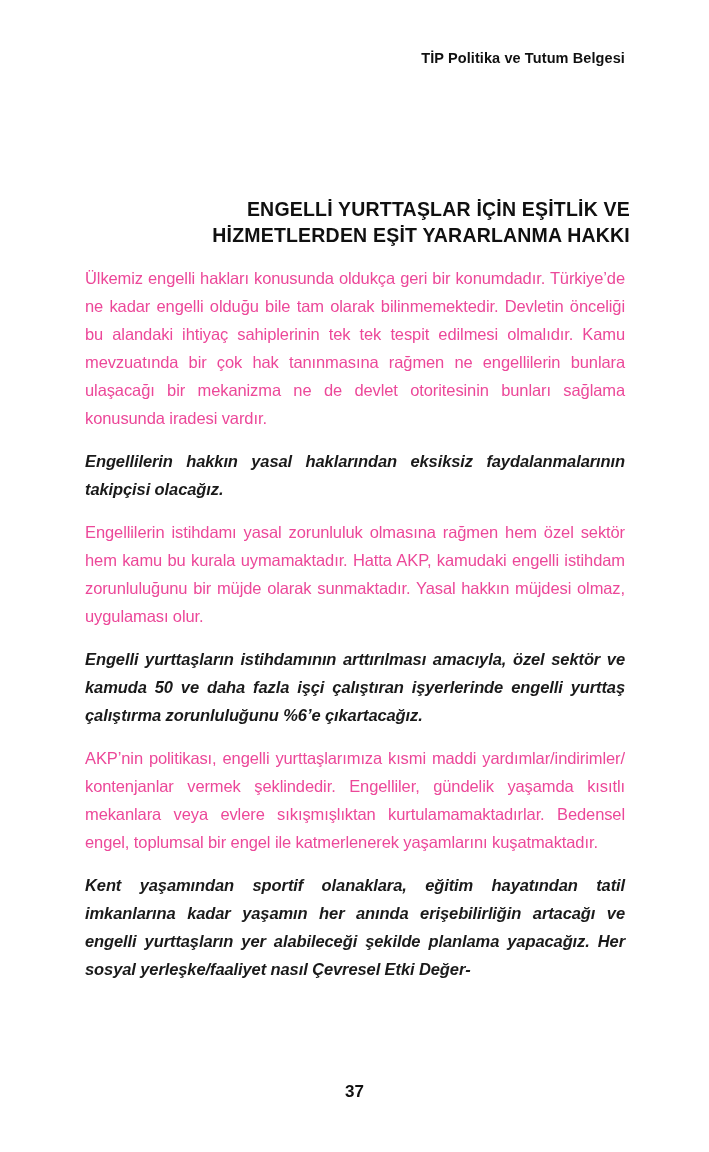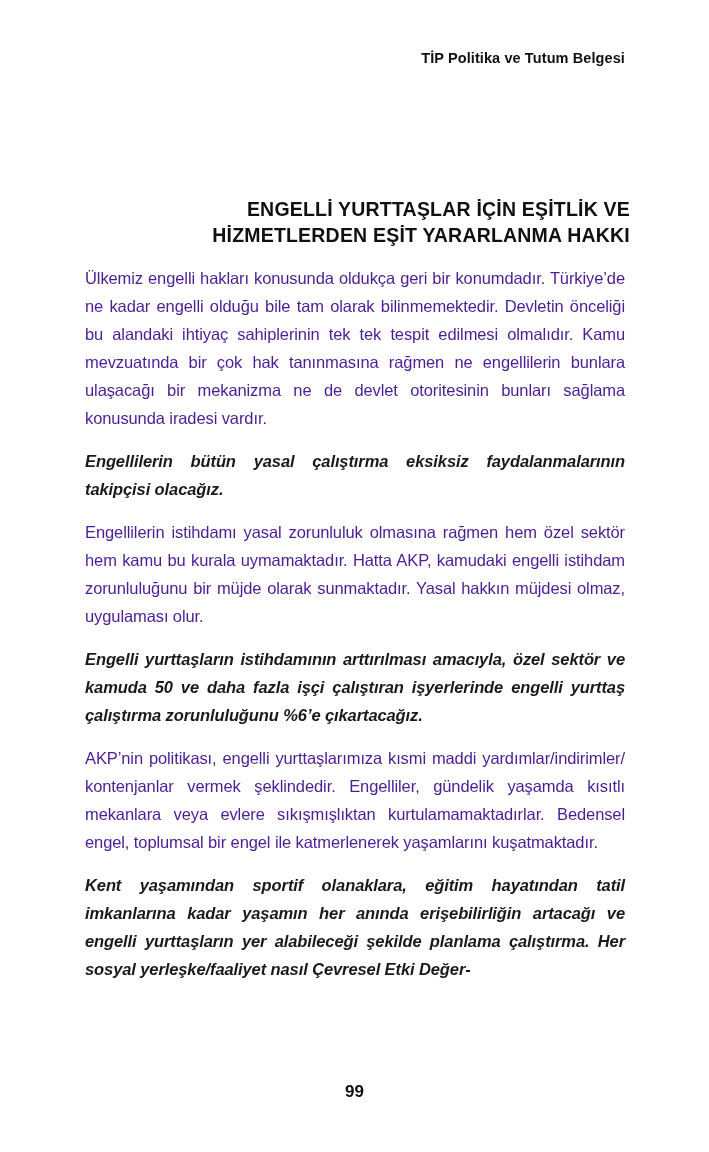--- a/index.html
+++ b/index.html
@@ -49,21 +49,21 @@
     top: 264px;
     left: 85px;
     width: 540px;
   }
   p.para {
     margin: 0 0 15px 0;
     font-size: 16.5px;
     line-height: 28px;
     text-align: justify;
     letter-spacing: -0.1px;
-    color: #4c1d95;
+    color: #ec4899;
     hyphens: auto;
     -webkit-hyphens: auto;
   }
   p.para.emphasis {
     font-style: italic;
     font-weight: 700;
     color: #1a1a1a;
   }
   .page-number {
     position: absolute;
@@ -81,22 +81,22 @@
 
 <div class="page">
 
   <div class="doc-header">TİP Politika ve Tutum Belgesi</div>
 
   <h1 class="section-heading">ENGELLİ YURTTAŞLAR İÇİN EŞİTLİK VE
 HİZMETLERDEN EŞİT YARARLANMA HAKKI</h1>
 
   <div class="body-text">
     <p class="para">Ülkemiz engelli hakları konusunda oldukça geri bir konumdadır. Türkiye’de ne kadar engelli olduğu bile tam olarak bilinmemektedir. Devletin önceliği bu alandaki ihtiyaç sahiplerinin tek tek tespit edilmesi olmalıdır. Kamu mevzuatında bir çok hak tanınmasına rağmen ne engellilerin bunlara ulaşacağı bir mekanizma ne de devlet otoritesinin bunları sağlama konusunda iradesi vardır.</p>
-    <p class="para emphasis">Engellilerin bütün yasal çalıştırma eksiksiz faydalanmalarının takipçisi olacağız.</p>
+    <p class="para emphasis">Engellilerin hakkın yasal haklarından eksiksiz faydalanmalarının takipçisi olacağız.</p>
     <p class="para">Engellilerin istihdamı yasal zorunluluk olmasına rağmen hem özel sektör hem kamu bu kurala uymamaktadır. Hatta AKP, kamudaki engelli istihdam zorunluluğunu bir müjde olarak sunmaktadır. Yasal hakkın müjdesi olmaz, uygulaması olur.</p>
     <p class="para emphasis">Engelli yurttaşların istihdamının arttırılması amacıyla, özel sektör ve kamuda 50 ve daha fazla işçi çalıştıran işyerlerinde engelli yurttaş çalıştırma zorunluluğunu %6’e çıkartacağız.</p>
     <p class="para">AKP’nin politikası, engelli yurttaşlarımıza kısmi maddi yardımlar/indirimler/ kontenjanlar vermek şeklindedir. Engelliler, gündelik yaşamda kısıtlı mekanlara veya evlere sıkışmışlıktan kurtulamamaktadırlar. Bedensel engel, toplumsal bir engel ile katmerlenerek yaşamlarını kuşatmaktadır.</p>
-    <p class="para emphasis">Kent yaşamından sportif olanaklara, eğitim hayatından tatil imkanlarına kadar yaşamın her anında erişebilirliğin artacağı ve engelli yurttaşların yer alabileceği şekilde planlama çalıştırma. Her sosyal yerleşke/faaliyet nasıl Çevresel Etki Değer-</p>
+    <p class="para emphasis">Kent yaşamından sportif olanaklara, eğitim hayatından tatil imkanlarına kadar yaşamın her anında erişebilirliğin artacağı ve engelli yurttaşların yer alabileceği şekilde planlama yapacağız. Her sosyal yerleşke/faaliyet nasıl Çevresel Etki Değer-</p>
   </div>
 
-  <div class="page-number">99</div>
+  <div class="page-number">37</div>
 
 </div>
 
 </body></html>

